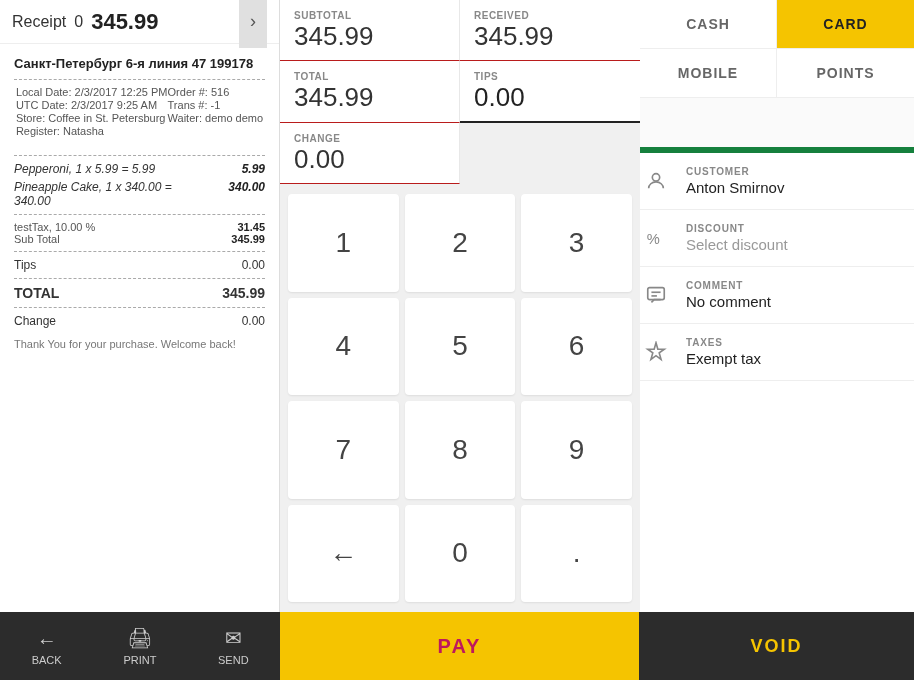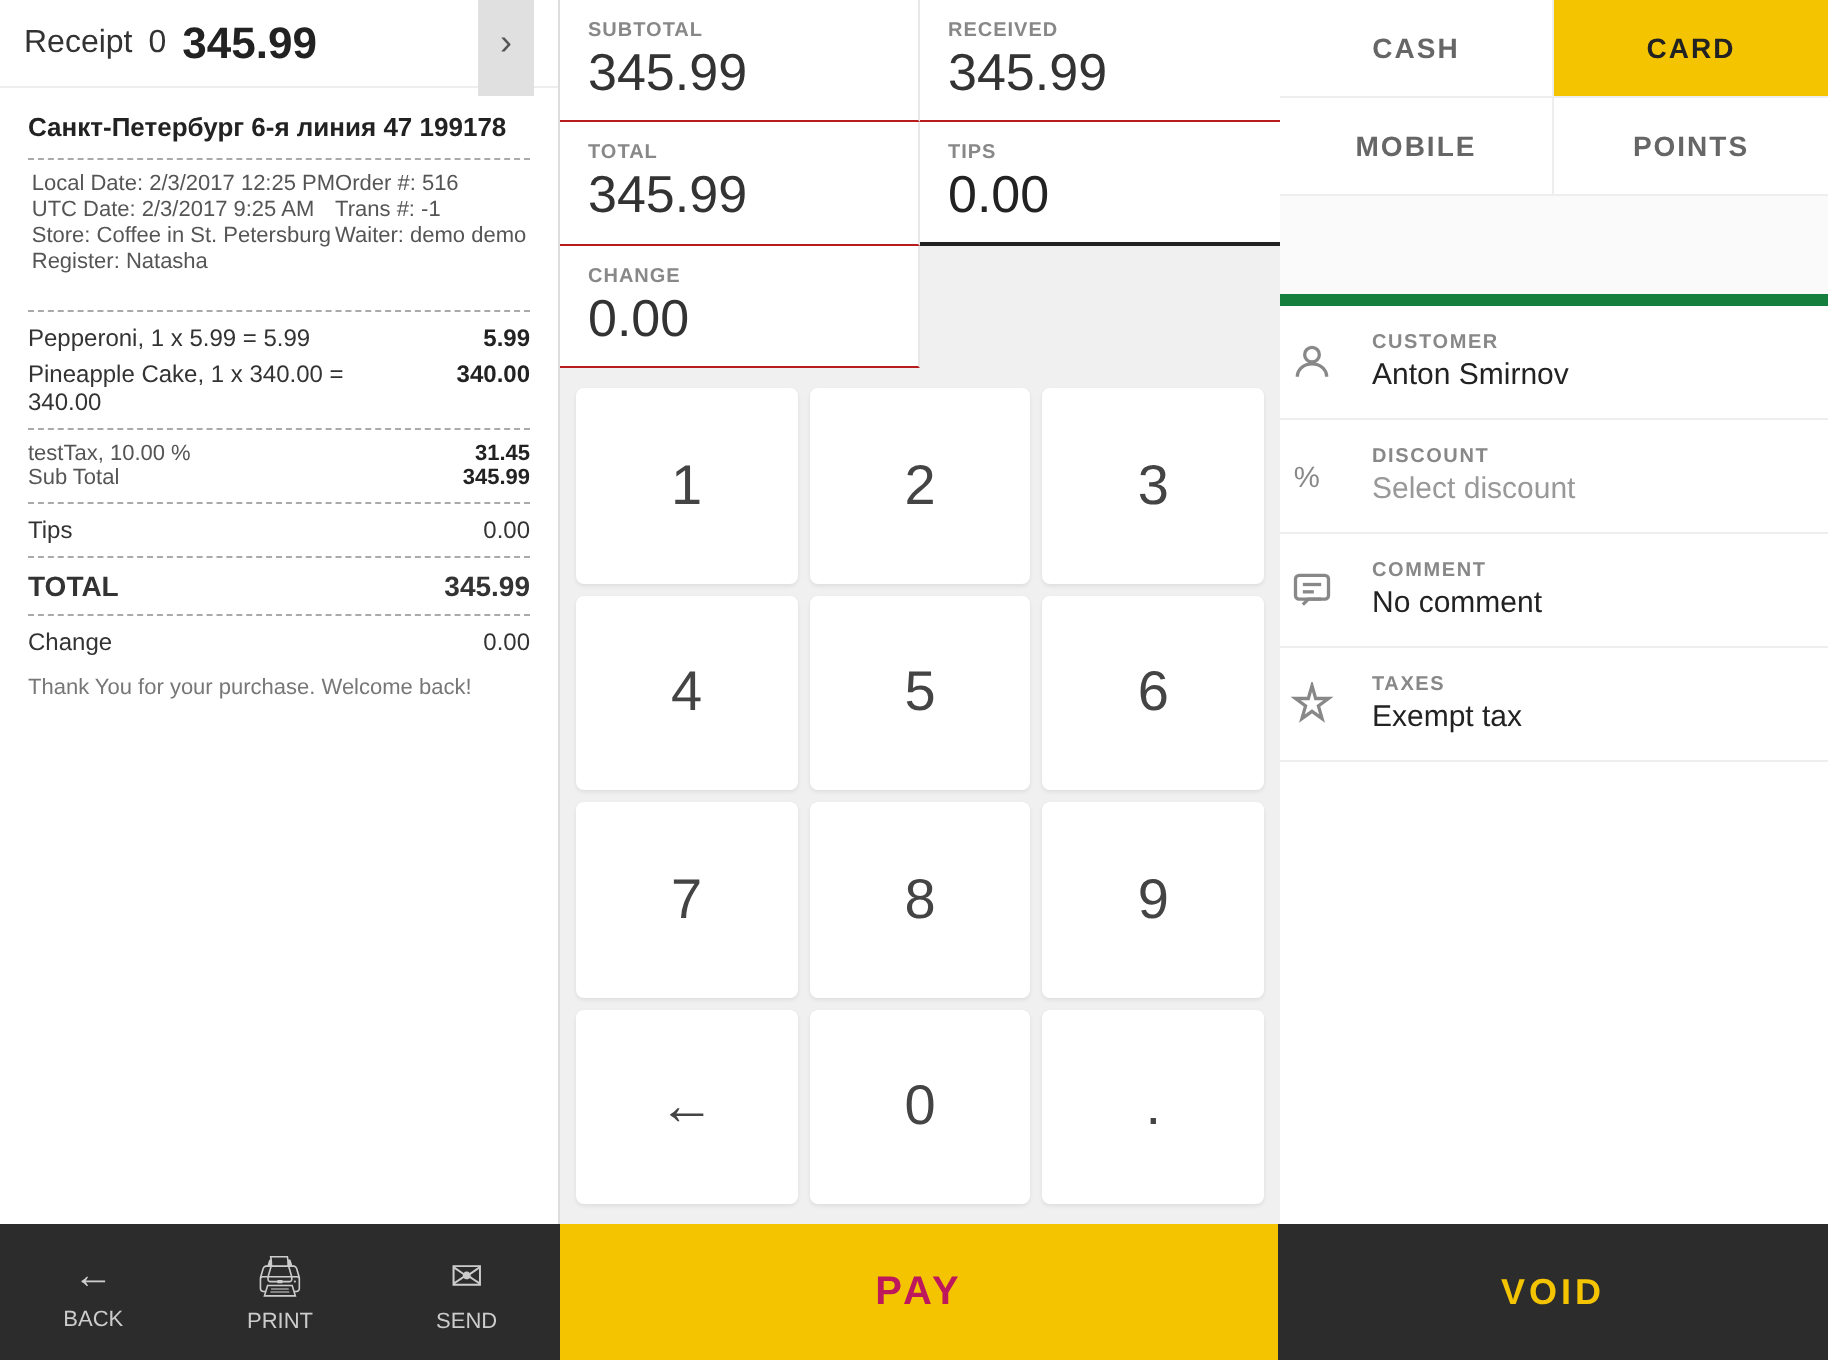--- a/index.html
+++ b/index.html
@@ -102,20 +102,21 @@
     }
 
     .receipt-meta-left, .receipt-meta-right {
       display: flex;
       flex-direction: column;
       gap: 1px;
     }
 
     .receipt-items {
       margin-top: 6px;
+      font-style: italic;
     }
 
     .receipt-item {
       display: flex;
       justify-content: space-between;
       margin-bottom: 4px;
       font-size: 12px;
     }
 
     .receipt-item-name { color: #333; }

